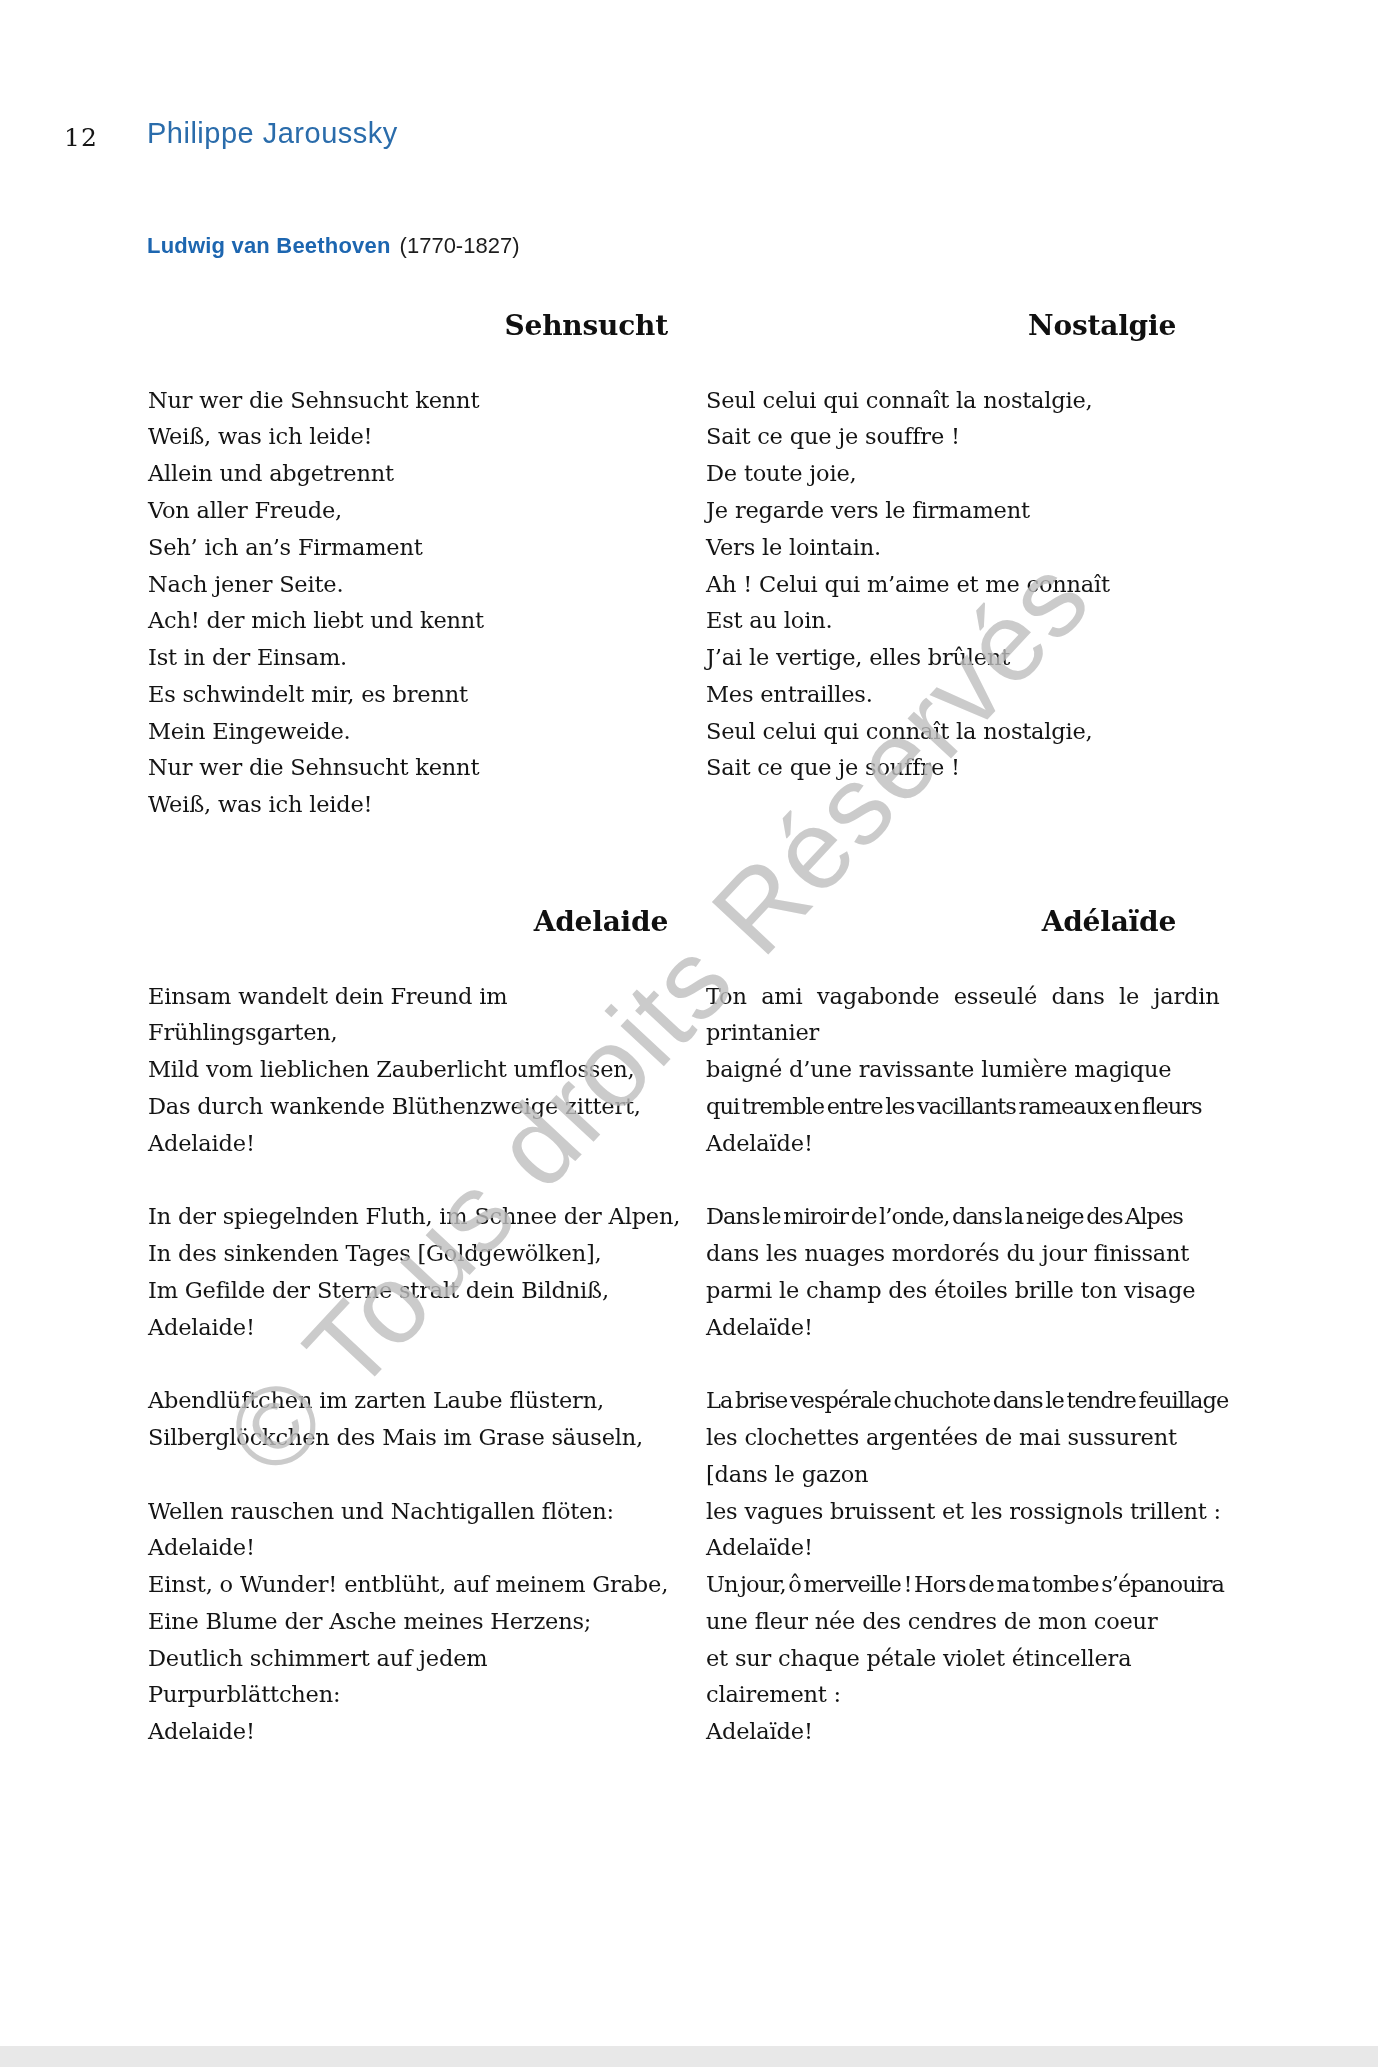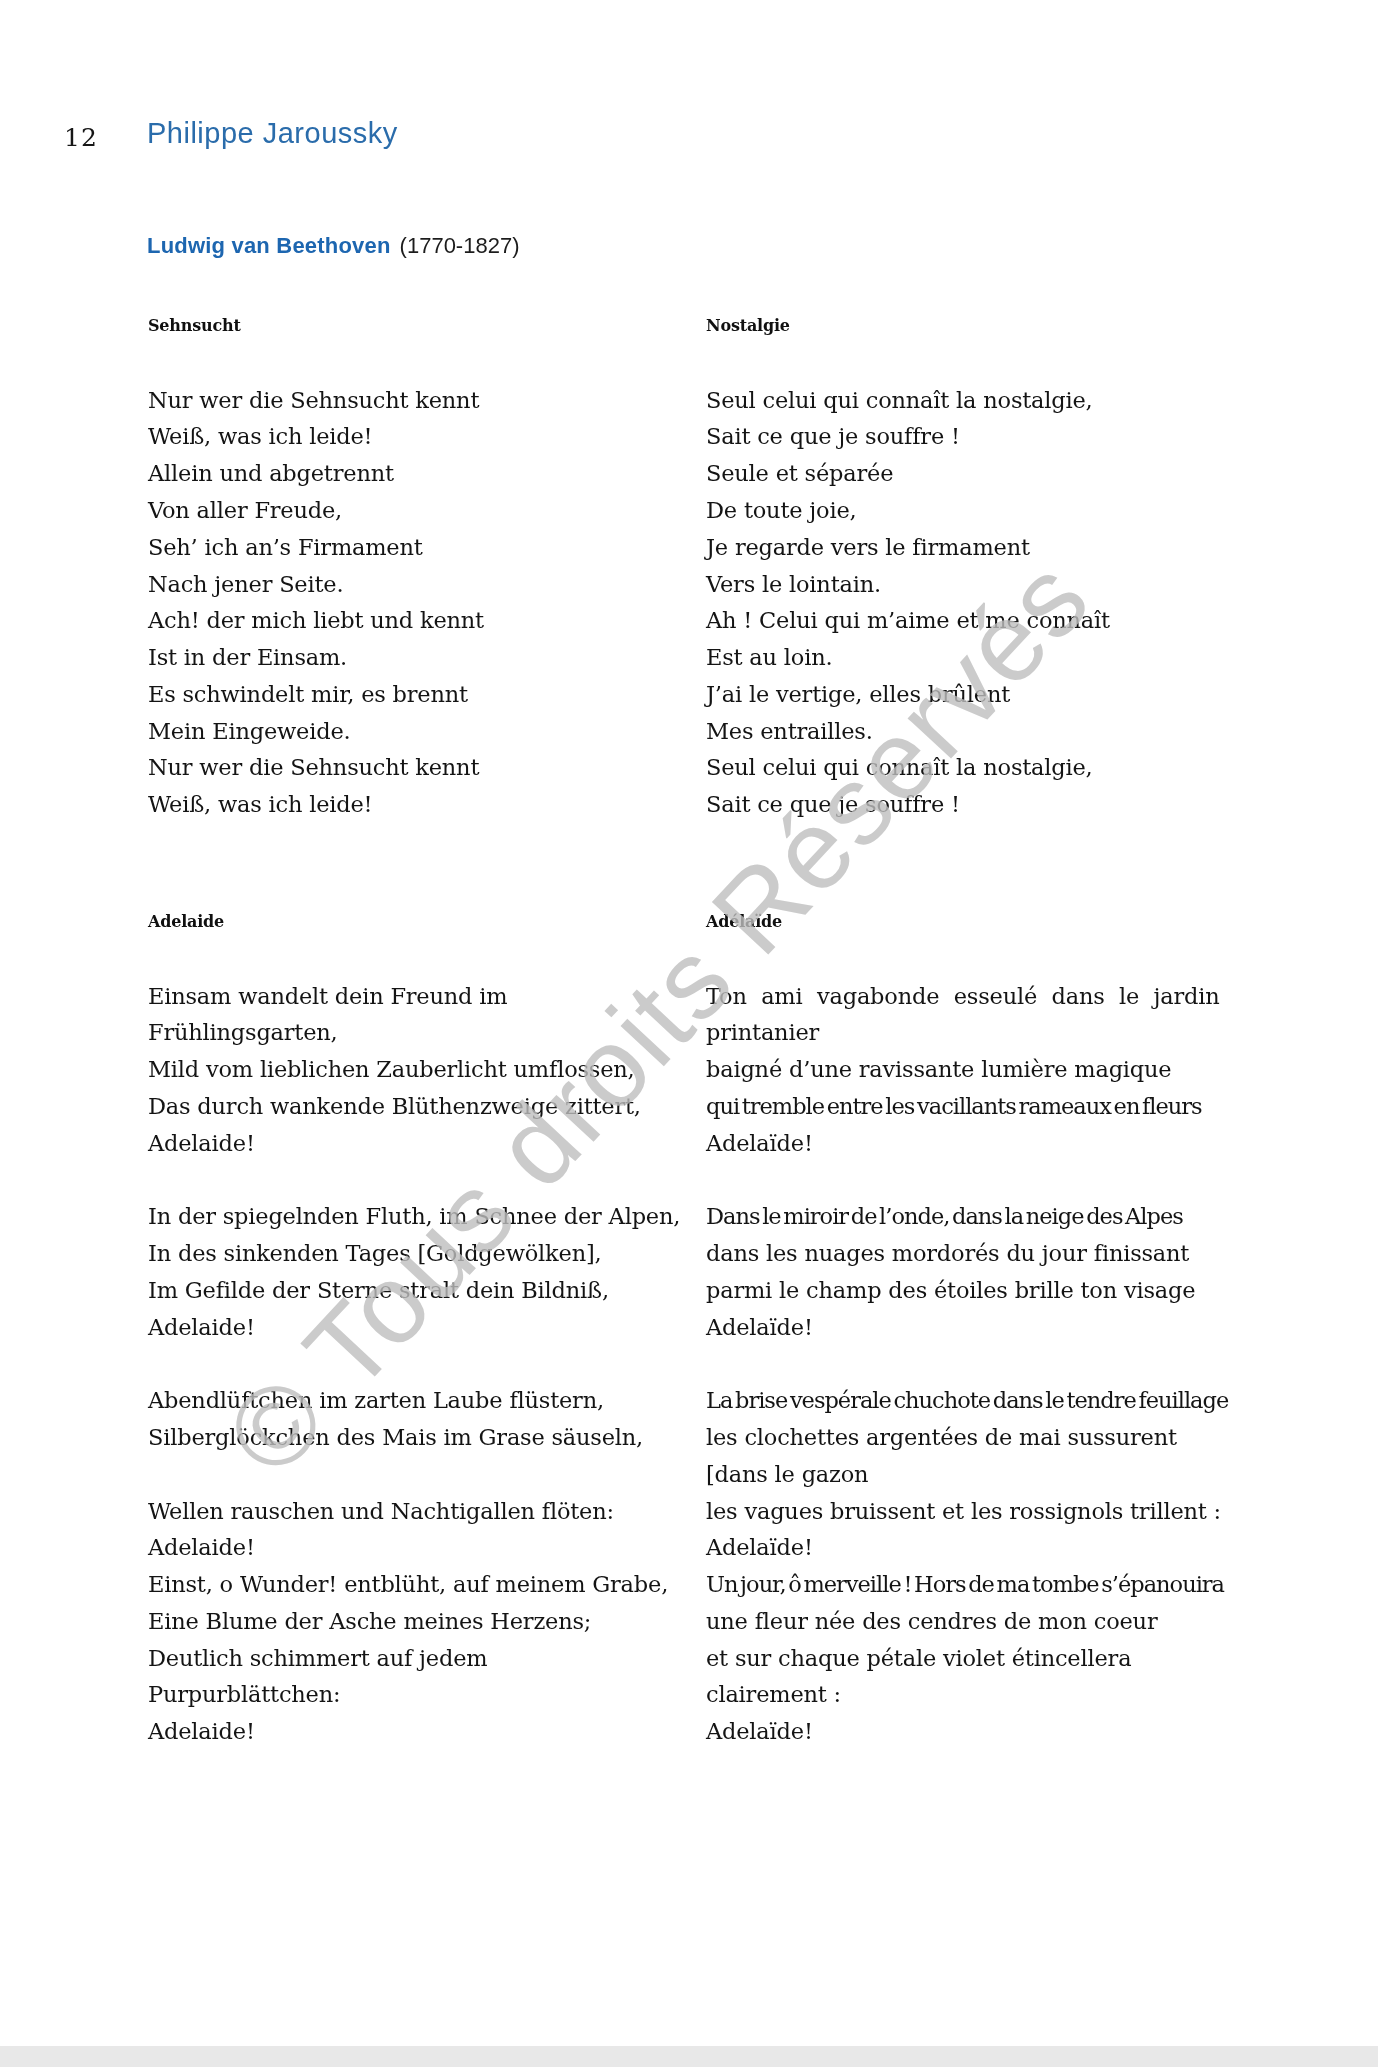--- a/index.html
+++ b/index.html
@@ -25,22 +25,22 @@
   .composer-dates{font-weight:400;color:#1c1c1c;margin-left:9px;}
 
   .section{position:absolute;left:0;width:100%;}
   .section-1{top:308px;}
   .section-2{top:904px;}
   .col{position:absolute;top:0;}
   .col-left{left:148px;width:520px;}
   .col-right{left:706px;width:470px;}
 
   .poem-title{
-    font-weight:700;font-size:16px;line-height:36.8px;color:#101010;
-    margin:0 0 36.8px 0;letter-spacing:-0.2px;
+    font-weight:700;font-size:28px;line-height:36.8px;color:#101010;
+    margin:0 0 36.8px 0;letter-spacing:-0.2px;text-align:right;
   }
   .stanza{margin:0 0 36.8px 0;}
   .stanza:last-child{margin-bottom:0;}
   .line{
     font-size:22.5px;line-height:36.78px;letter-spacing:-0.2px;color:#141414;
     white-space:nowrap;
   }
   .line.right{text-align:left;}
   .line.justify{word-spacing:7.5px;}
   .line.tight{letter-spacing:-1px;word-spacing:-3.5px;}
@@ -83,21 +83,20 @@
           <div class="line">Mein Eingeweide.</div>
           <div class="line">Nur wer die Sehnsucht kennt</div>
           <div class="line">Weiß, was ich leide!</div>
         </div>
       </div>
     <div class="col col-right">
         <div class="poem-title">Nostalgie</div>
         <div class="stanza">
           <div class="line">Seul celui qui connaît la nostalgie,</div>
           <div class="line">Sait ce que je souffre !</div>
-          <div class="line">Seule et séparée</div>
           <div class="line">De toute joie,</div>
           <div class="line">Je regarde vers le firmament</div>
           <div class="line">Vers le lointain.</div>
           <div class="line">Ah ! Celui qui m’aime et me connaît</div>
           <div class="line">Est au loin.</div>
           <div class="line">J’ai le vertige, elles brûlent</div>
           <div class="line">Mes entrailles.</div>
           <div class="line">Seul celui qui connaît la nostalgie,</div>
           <div class="line">Sait ce que je souffre !</div>
         </div>

